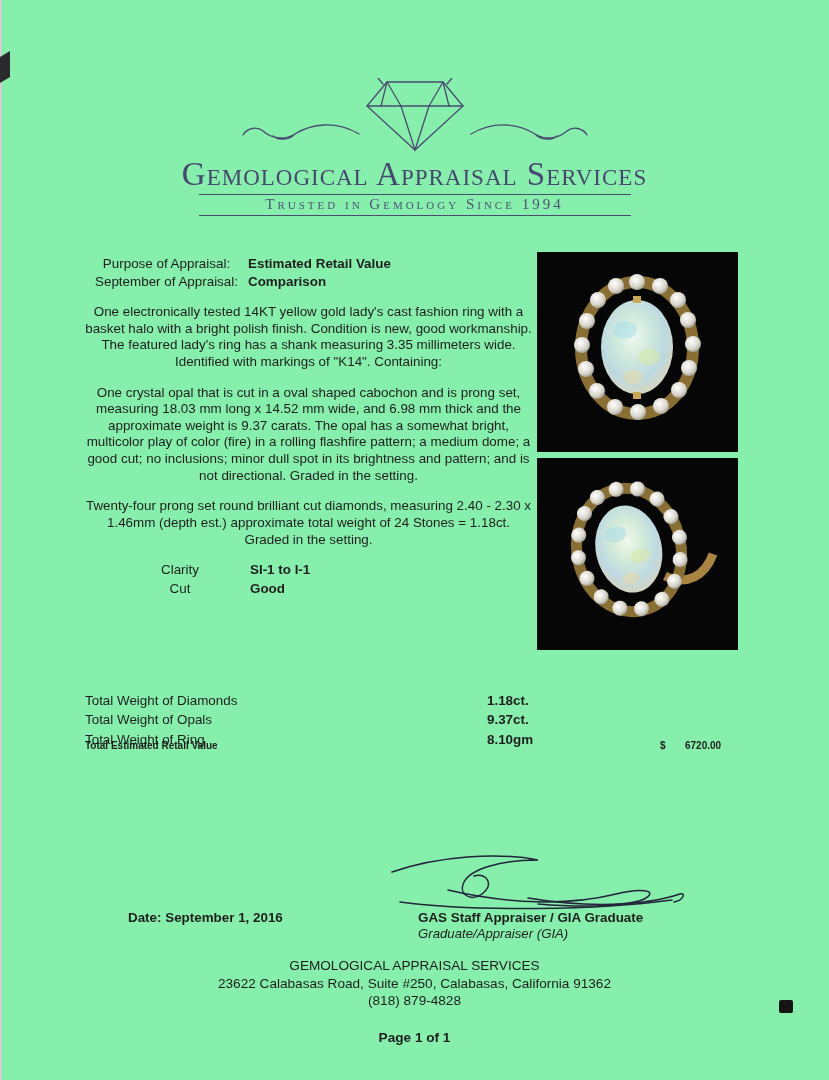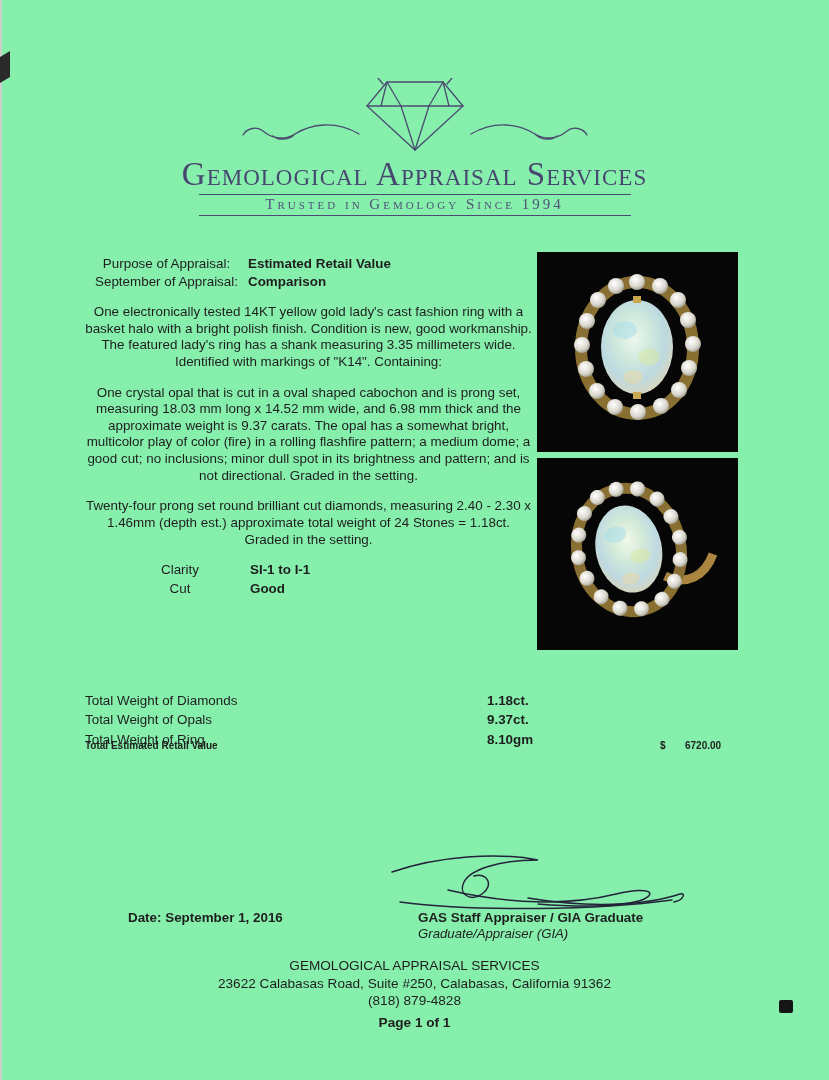--- a/index.html
+++ b/index.html
@@ -54,21 +54,21 @@
   .retail .cur{position:absolute;left:575px;top:0;}
   .retail .amt{position:absolute;left:600px;top:0;}
   
   .sig-svg{position:absolute;left:388px;top:850px;}
   .date-line{position:absolute;left:80px;top:910px;font-size:13.4px;font-weight:bold;padding-left:48px;}
   .appr1{position:absolute;left:418px;top:910px;font-size:13.4px;font-weight:bold;}
   .appr2{position:absolute;left:418px;top:926px;font-size:13.2px;font-style:italic;}
   
   .footer{position:absolute;left:0;top:958px;width:829px;text-align:center;font-size:13.6px;line-height:1.22;}
   .footer .line{margin-bottom:1px;}
-  .footer .page-num{font-weight:bold;margin-top:5px;}
+  .footer .page-num{font-weight:bold;margin-top:20px;}
 </style>
 </head>
 <body>
 
 <div class="page">
 
   <div class="edge-strip"></div>
   <div class="corner-mark"></div>
   <div class="blot"></div>
 

